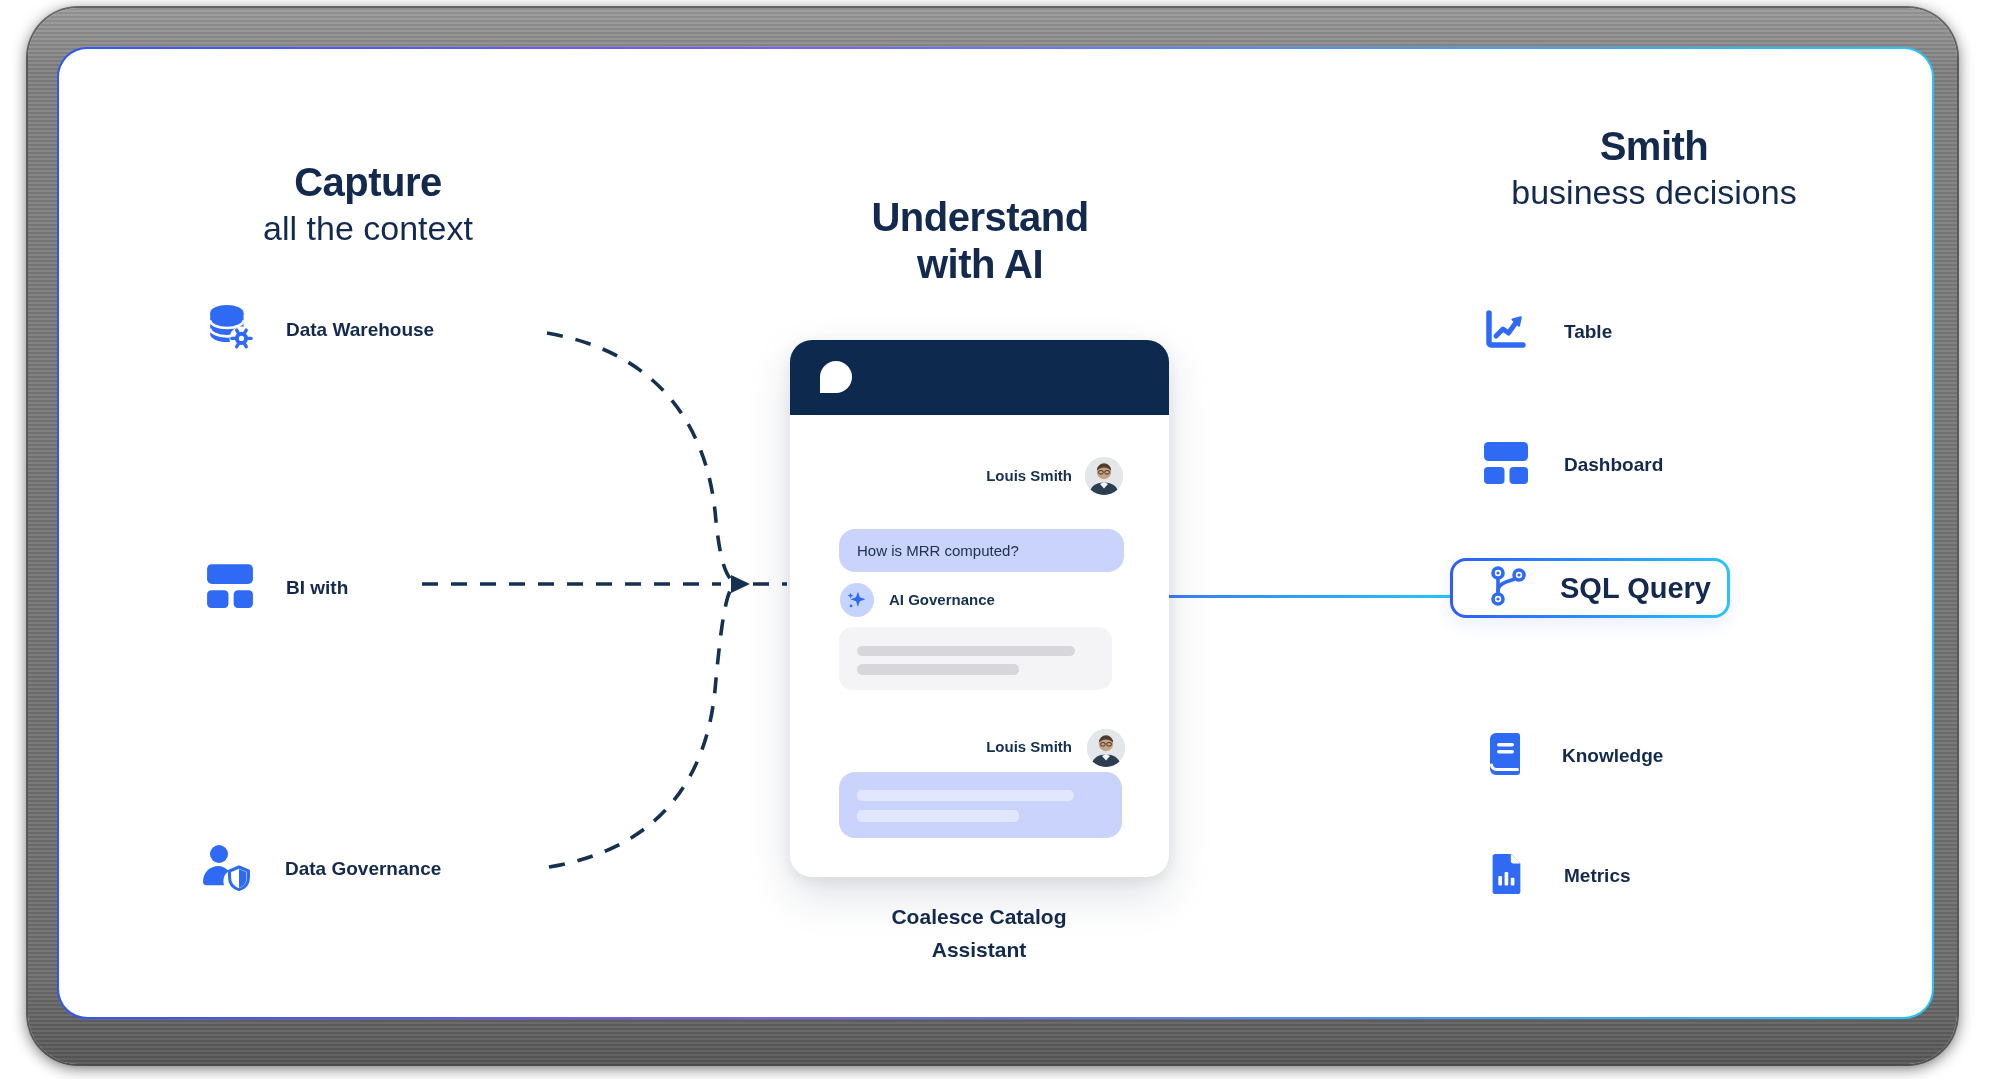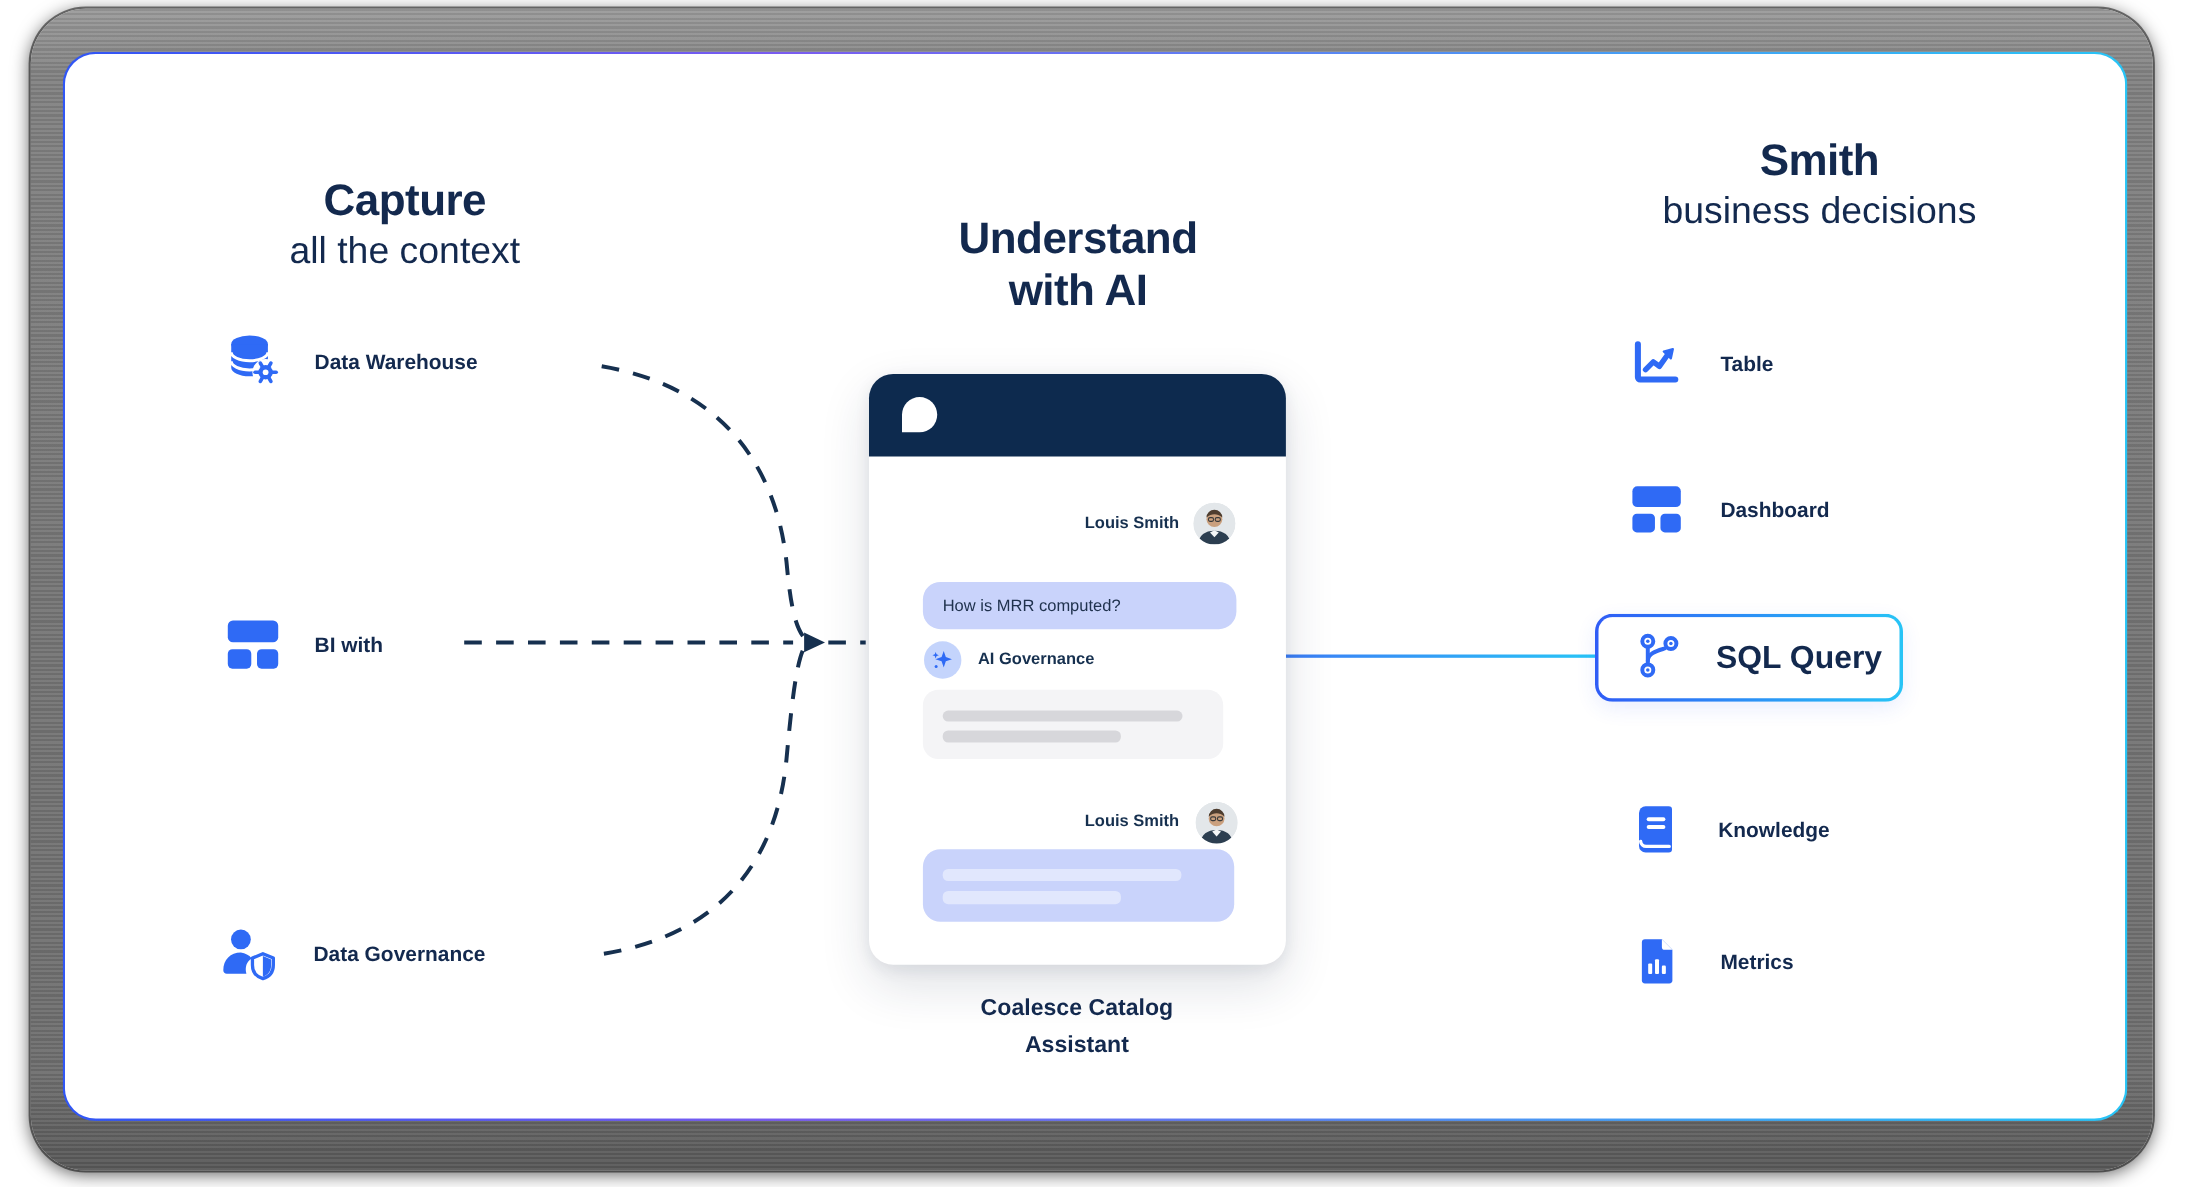--- a/index.html
+++ b/index.html
@@ -29,21 +29,21 @@
   .chat-name{position:absolute;font-size:15px;font-weight:700;color:#16304f;white-space:nowrap;}
   .avatar{position:absolute;width:38px;height:38px;border-radius:50%;overflow:hidden;background:#dfe3e6;}
   .bubble-user{position:absolute;background:#c9d3fb;border-radius:16px;}
   .bubble-user .txt{font-size:15px;color:#20324e;padding-left:18px;}
   .bubble-gray{position:absolute;background:#f4f4f6;border-radius:14px;}
   .ph{position:absolute;border-radius:5px;}
   .ai-circle{position:absolute;width:34px;height:34px;border-radius:50%;background:#c4d4fc;
     display:flex;align-items:center;justify-content:center;}
   .caption{position:absolute;left:720px;top:851px;width:400px;text-align:center;color:#13294e;
     font-size:21px;font-weight:700;line-height:33px;}
-  .sql-box{position:absolute;left:1391px;top:509px;width:280px;height:80px;border-radius:16px;
+  .sql-box{position:absolute;left:1391px;top:509px;width:280px;height:60px;border-radius:16px;
     border:3px solid transparent;display:flex;align-items:center;gap:30px;padding-left:33px;
     box-sizing:border-box;
     background:linear-gradient(#ffffff,#ffffff) padding-box,
                linear-gradient(90deg,#2f5cf6,#27c4f6) border-box;
     box-shadow:0 6px 18px rgba(47,92,246,.10);}
   .sql-box .lbl{font-size:29px;font-weight:700;color:#13294e;white-space:nowrap;}
   .connector{position:absolute;left:1110px;top:546px;width:281px;height:3px;
     background:linear-gradient(90deg,#3b7df6,#27c4f6);}
 </style>
 </head>

